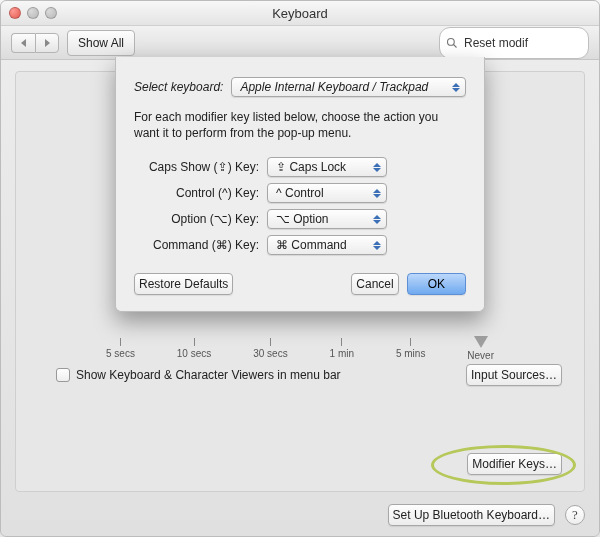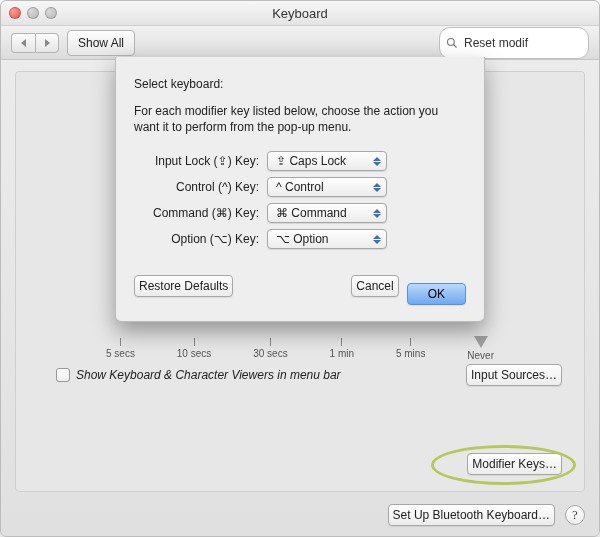--- a/index.html
+++ b/index.html
@@ -101,21 +101,21 @@
   .tick .mark { width:1px; height:8px; background:#888; }
   .tick .knob {
     width: 0; height: 0;
     border-left: 7px solid transparent;
     border-right: 7px solid transparent;
     border-top: 12px solid #9f9f9f;
     margin-top:-2px;
   }
   .cb-row {
     position:absolute; left:40px; top:296px;
-    display:flex; align-items:center; gap:6px; font-size:12px;font-style:italic;
+    display:flex; align-items:center; gap:6px; font-size:12px;
   }
   .checkbox {
     width:14px; height:14px; border:1px solid #999; border-radius:3px;
     background: linear-gradient(#fff,#eee);
   }
   .btn {
     height: 22px;
     padding: 0 4px;
     background: linear-gradient(#fefefe,#ececec);
     border: 1px solid #a7a7a7;
@@ -154,21 +154,21 @@
     left:50%; transform: translateX(-50%);
     top: 56px; width: 370px;
     background: #eeeeee;
     border: 1px solid #bdbdbd;
     border-top:none;
     border-radius: 0 0 6px 6px;
     box-shadow: 0 10px 22px rgba(0,0,0,0.35);
     padding: 14px 18px 16px 18px;
   }
   .sheet-row { display:flex; align-items:center; gap:8px; margin: 6px 0; }
-  .sheet-row.label-row { justify-content: space-between; margin-bottom: 10px; }
+  .sheet-row.label-row { justify-content: center; margin-bottom: 10px; font-style: italic; }
   .sheet-label { width: 125px; text-align: right; font-size:12px; }
   .popup {
     display:flex; align-items:center; justify-content:space-between;
     background: linear-gradient(#fefefe,#ececec);
     border:1px solid #a7a7a7; border-radius:4px;
     height:20px; padding: 0 4px 0 8px;
     font-size:12px;
     box-shadow: 0 1px 1px rgba(0,0,0,0.1);
   }
   .popup.big { flex:1; }
@@ -184,21 +184,20 @@
   .dbl-arrow::before { border-bottom:4px solid #3b6fb6; }
   .dbl-arrow::after  { border-top:4px solid #3b6fb6; }
   .description { font-size:12px; margin: 12px 0 16px 0; line-height:1.35; }
   .sheet-buttons { display:flex; align-items:center; margin-top: 18px; gap:8px; }
   .sheet-buttons .gap { flex:1; }
   .btn.default {
     background: linear-gradient(#bcd8fb, #6fa9ef);
     border-color:#5d8fd6;
     color: #000;
     padding: 0 20px;
-    margin-top: 16px;
   }
 </style>
 </head>
 <body>
 
 <div class="window">
 
   <div class="titlebar">
     <div class="traffic">
       <div class="tl close"></div>
@@ -275,49 +274,53 @@
 
   <div class="footer">
     <div class="btn">Set Up Bluetooth Keyboard…</div>
     <div class="help">?</div>
   </div>
 
   <div class="sheet-wrap">
 
     <div class="sheet-row label-row">
       <div class="sheet-label" style="width:auto;text-align:left;">Select keyboard:</div>
+      <div class="popup big">
+        <span>Apple Internal Keyboard / Trackpad</span>
+        <span class="dbl-arrow"></span>
+      </div>
     </div>
 
     <div class="description">For each modifier key listed below, choose the action you want it to perform from the pop-up menu.</div>
 
     <div class="sheet-row">
-      <div class="sheet-label">Input Lock (⇪) Key:</div>
+      <div class="sheet-label">Caps Show (⇪) Key:</div>
       <div class="popup small">
         <span>⇪ Caps Lock</span>
         <span class="dbl-arrow"></span>
       </div>
     </div>
     <div class="sheet-row">
       <div class="sheet-label">Control (^) Key:</div>
       <div class="popup small">
         <span>^ Control</span>
         <span class="dbl-arrow"></span>
       </div>
     </div>
     <div class="sheet-row">
+      <div class="sheet-label">Option (⌥) Key:</div>
+      <div class="popup small">
+        <span>⌥ Option</span>
+        <span class="dbl-arrow"></span>
+      </div>
+    </div>
+    <div class="sheet-row">
       <div class="sheet-label">Command (⌘) Key:</div>
       <div class="popup small">
         <span>⌘ Command</span>
-        <span class="dbl-arrow"></span>
-      </div>
-    </div>
-    <div class="sheet-row">
-      <div class="sheet-label">Option (⌥) Key:</div>
-      <div class="popup small">
-        <span>⌥ Option</span>
         <span class="dbl-arrow"></span>
       </div>
     </div>
 
     <div class="sheet-buttons">
       <div class="btn">Restore Defaults</div>
       <div class="gap"></div>
       <div class="btn">Cancel</div>
       <div class="btn default">OK</div>
     </div>

